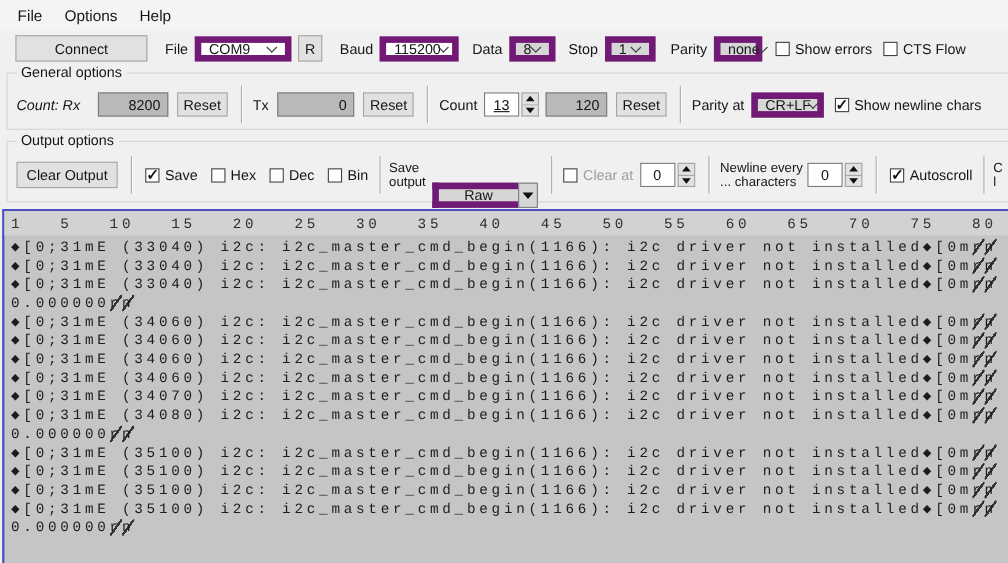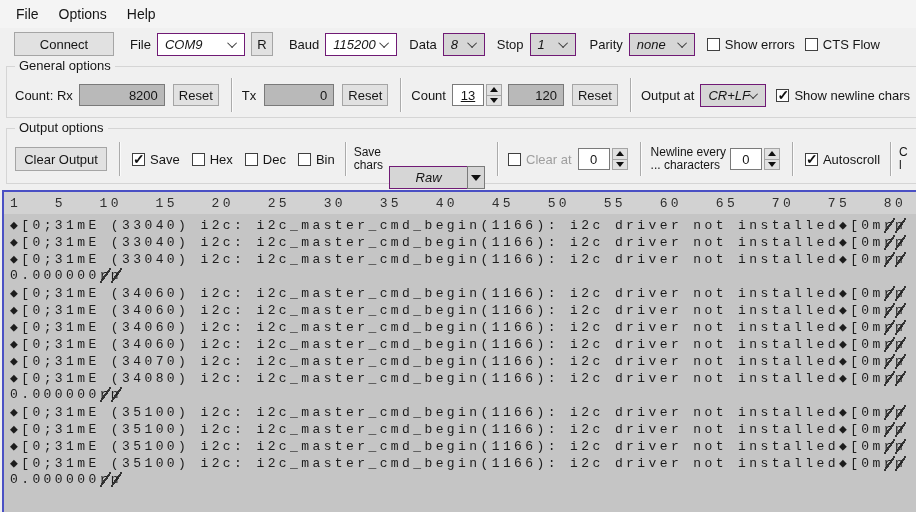--- a/index.html
+++ b/index.html
@@ -9,21 +9,21 @@
   
   .menubar { height:28px; display:flex; align-items:center; padding-left:6px;
              background:#f4f4f4; font-size:14px; }
   .menu-item { padding:4px 10px; cursor:default; }
 
   
   .btn { display:flex; align-items:center; justify-content:center;
          background:#e1e1e1; border:1px solid #a5a5a5; height:24px; font-size:13px; }
   .vsep { width:1px; background:#ababab; box-shadow:1px 0 0 #fbfbfb; height:34px; align-self:center; }
   .combo { display:flex; align-items:center; justify-content:space-between;
-           border:1px solid #701a75; height:23px; padding:0 7px; background:#fff;font-style:italic; }
+           border:6px solid #701a75; height:23px; padding:0 7px; background:#fff; }
   .combo.grey { background:#d6d6d6; }
   .chev { width:7px; height:7px; border-left:1.5px solid #3c3c3c; border-bottom:1.5px solid #3c3c3c;
           transform:rotate(-45deg) translateY(-2px); flex:none; }
   .field { border:1px solid #7a7a7a; height:22px; display:flex; align-items:center; }
   .field.sunken { background:#b9b9b9; justify-content:flex-end; padding-right:6px; }
   .field.white  { background:#ffffff; justify-content:center; }
   .checkbox { width:13px; height:13px; background:#fff; border:1px solid #404040;
               position:relative; flex:none; }
   .checkbox.checked::after { content:"✓"; position:absolute; left:0px; top:-3px;
               font-size:14px; font-weight:bold; color:#111; }
@@ -59,21 +59,21 @@
 </head>
 <body>
 
 <div class="menubar">
   <span class="menu-item">File</span>
   <span class="menu-item">Options</span>
   <span class="menu-item">Help</span>
 </div>
 
 <div class="toolbar">
-  <div class="btn" style="margin-left:14px;width:100px;">Connect</div>
+  <div class="btn" style="margin-left:14px;width:120px;">Connect</div>
   <span class="lbl" style="margin-left:16px;">File</span>
   <div class="combo" style="margin-left:6px;width:88px;">
     <span>COM9</span>
     <span class="chev"></span>
   </div>
   <div class="btn" style="margin-left:6px;width:22px;">R</div>
   <span class="lbl" style="margin-left:16px;">Baud</span>
   <div class="combo" style="margin-left:6px;width:72px;">
     <span>115200</span>
     <span class="chev"></span>
@@ -82,55 +82,55 @@
   <div class="combo grey" style="margin-left:6px;width:42px;">
     <span>8</span>
     <span class="chev"></span>
   </div>
   <span class="lbl" style="margin-left:12px;">Stop</span>
   <div class="combo grey" style="margin-left:6px;width:46px;">
     <span>1</span>
     <span class="chev"></span>
   </div>
   <span class="lbl" style="margin-left:14px;">Parity</span>
-  <div class="combo grey" style="margin-left:6px;width:66px;">
+  <div class="combo grey" style="margin-left:6px;width:44px;">
     <span>none</span>
     <span class="chev"></span>
   </div>
   <span class="checkbox" style="margin-left:12px;"></span>
   <span class="cblabel">Show errors</span>
   <span class="checkbox" style="margin-left:10px;"></span>
   <span class="cblabel">CTS Flow</span>
 </div>
 
 <div class="groupbox" style="top:66px;height:52px;">
   <span class="gb-legend">General options</span>
   <div class="gb-row">
-    <span class="lbl" style="margin-left:8px;">Count: Rx</span>
-    <div class="field sunken" style="margin-left:6px;width:86px;">8200</div>
+    <span class="lbl" style="margin-left:8px;font-style:italic;">Count: Rx</span>
+    <div class="field sunken" style="margin-left:16px;width:64px;">8200</div>
     <div class="btn" style="margin-left:8px;width:46px;height:22px;">Reset</div>
     <div class="vsep" style="margin-left:12px;"></div>
     <span class="lbl" style="margin-left:10px;">Tx</span>
     <div class="field sunken" style="margin-left:8px;width:70px;">0</div>
     <div class="btn" style="margin-left:8px;width:46px;height:22px;">Reset</div>
     <div class="vsep" style="margin-left:12px;"></div>
     <span class="lbl" style="margin-left:10px;">Count</span>
     <div class="field white" style="margin-left:6px;width:32px;text-decoration:underline;">13</div>
     <div class="spin" style="margin-left:2px;">
       <span class="sbtn">
           <span class="tri-up"></span>
         </span>
       <span class="sbtn">
           <span class="tri-down"></span>
         </span>
     </div>
     <div class="field sunken" style="margin-left:6px;width:56px;">120</div>
     <div class="btn" style="margin-left:8px;width:46px;height:22px;">Reset</div>
     <div class="vsep" style="margin-left:12px;"></div>
-    <span class="lbl" style="margin-left:10px;">Output at</span>
+    <span class="lbl" style="margin-left:10px;">Parity at</span>
     <div class="combo grey" style="margin-left:6px;width:66px;">
       <span>CR+LF</span>
       <span class="chev"></span>
     </div>
     <span class="checkbox checked" style="margin-left:10px;"></span>
     <span class="cblabel">Show newline chars</span>
   </div>
 </div>
 
 <div class="groupbox" style="top:128px;height:56px;">
@@ -142,21 +142,21 @@
     <span class="cblabel">Save</span>
     <span class="checkbox" style="margin-left:12px;"></span>
     <span class="cblabel">Hex</span>
     <span class="checkbox" style="margin-left:12px;"></span>
     <span class="cblabel">Dec</span>
     <span class="checkbox" style="margin-left:12px;"></span>
     <span class="cblabel">Bin</span>
     <div class="vsep" style="margin-left:10px;"></div>
     <div class="two-line" style="margin-left:8px;">
       <div>Save</div>
-      <div>chars</div>
+      <div>output</div>
     </div>
     <div style="display:flex;margin-left:6px;margin-top:37px;">
       <div class="combo grey" style="width:78px;justify-content:center;border-right:none;">
         <span>Raw</span>
       </div>
       <div class="btn" style="width:18px;height:23px;background:#d6d6d6;border-color:#7a7a7a;">
         <span class="tri-down" style="border-left-width:5px;border-right-width:5px;border-top-width:6px;"></span>
       </div>
     </div>
     <div class="vsep" style="margin-left:12px;"></div>

